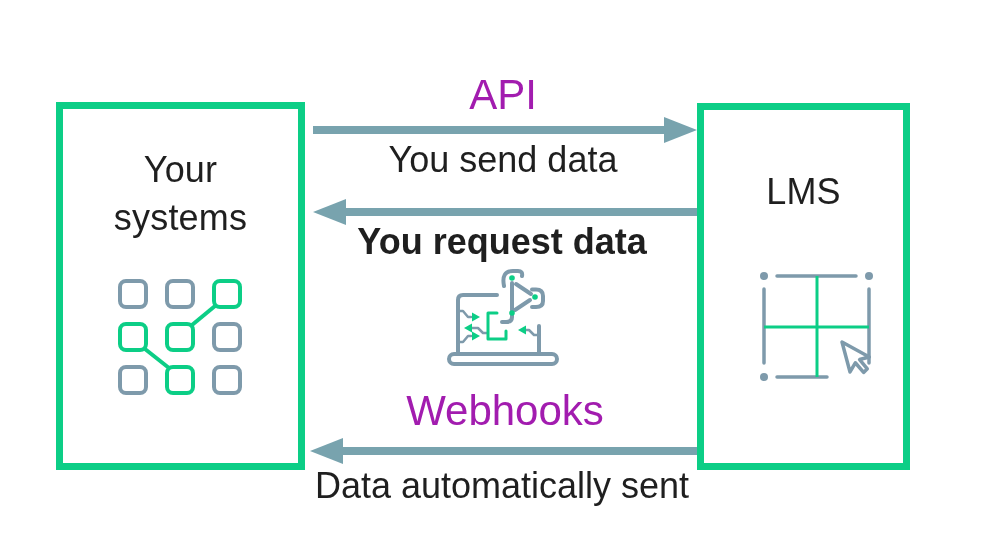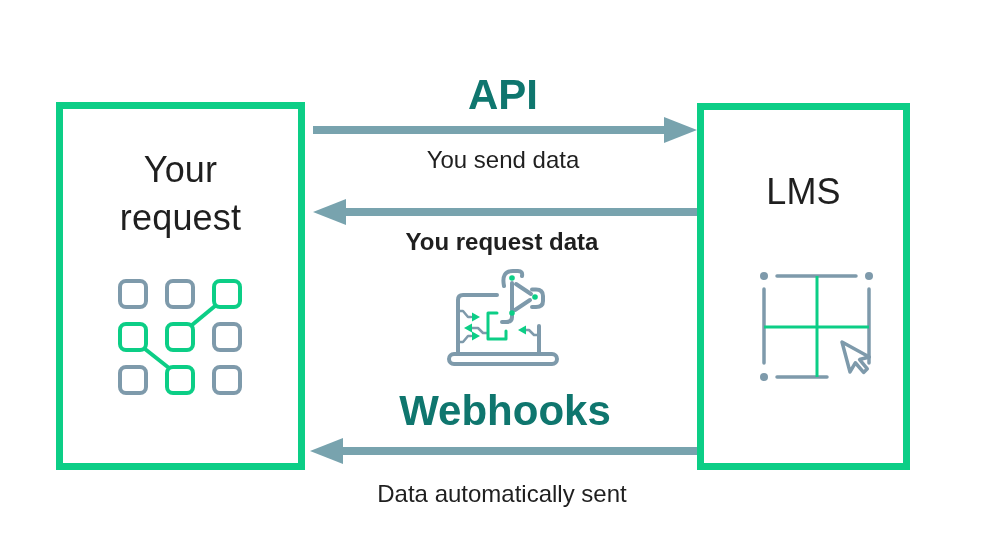--- a/index.html
+++ b/index.html
@@ -24,44 +24,44 @@
     text-align:center;
     font-size:36px; line-height:48px;
     color:#1f1f1f;
     letter-spacing:0.2px;
   }
   .box-title span { display:block; }
   .flow-title {
     position:absolute;
     transform:translateX(-50%);
     font-size:42px; line-height:46px;
-    font-weight:700;
+    font-weight:400;
     white-space:nowrap;
-    color:#0f766e;
+    color:#a21caf;
   }
   .flow-label {
     position:absolute;
     transform:translateX(-50%);
-    font-size:24px; line-height:34px;
+    font-size:36px; line-height:34px;
     white-space:nowrap;
     color:#1f1f1f;
   }
   .arrow { position:absolute; }
   svg { display:block; }
   .abs { position:absolute; }
 </style>
 </head>
 <body>
 
 <div class="canvas">
 
   <div class="box box-left">
     <div class="box-title" style="top:37px;">
       <span>Your</span>
-      <span>request</span>
+      <span>systems</span>
     </div>
     <svg class="abs" style="left:54px; top:169px;" width="126" height="118" viewBox="0 0 126 118">
 
       <line x1="75" y1="47" x2="98" y2="28" stroke="#0cce86" stroke-width="4" stroke-linecap="round"></line>
       <line x1="28" y1="71" x2="52" y2="90" stroke="#0cce86" stroke-width="4" stroke-linecap="round"></line>
 
       <rect x="3" y="3" width="26" height="26" rx="6" fill="none" stroke="#7e9aab" stroke-width="4"></rect>
       <rect x="50" y="3" width="26" height="26" rx="6" fill="none" stroke="#7e9aab" stroke-width="4"></rect>
       <rect x="97" y="46" width="26" height="26" rx="6" fill="none" stroke="#7e9aab" stroke-width="4"></rect>
       <rect x="3" y="89" width="26" height="26" rx="6" fill="none" stroke="#7e9aab" stroke-width="4"></rect>
@@ -146,15 +146,15 @@
     <circle cx="90" cy="35" r="2.8" fill="#0cce86"></circle>
     <circle cx="67" cy="51" r="2.8" fill="#0cce86"></circle>
   </svg>
 
   <div class="flow-title" style="left:505px; top:388px;">Webhooks</div>
 
   <svg class="arrow" style="left:310px; top:438px;" width="387" height="26">
     <polygon points="33,0 0,13 33,26" fill="#78a3ae"></polygon>
     <line x1="28" y1="13" x2="387" y2="13" stroke="#78a3ae" stroke-width="8"></line>
   </svg>
-  <div class="flow-label" style="left:502px; top:469px;margin-top:8px;">Data automatically sent</div>
+  <div class="flow-label" style="left:502px; top:469px;">Data automatically sent</div>
 
 </div>
 
 </body></html>

